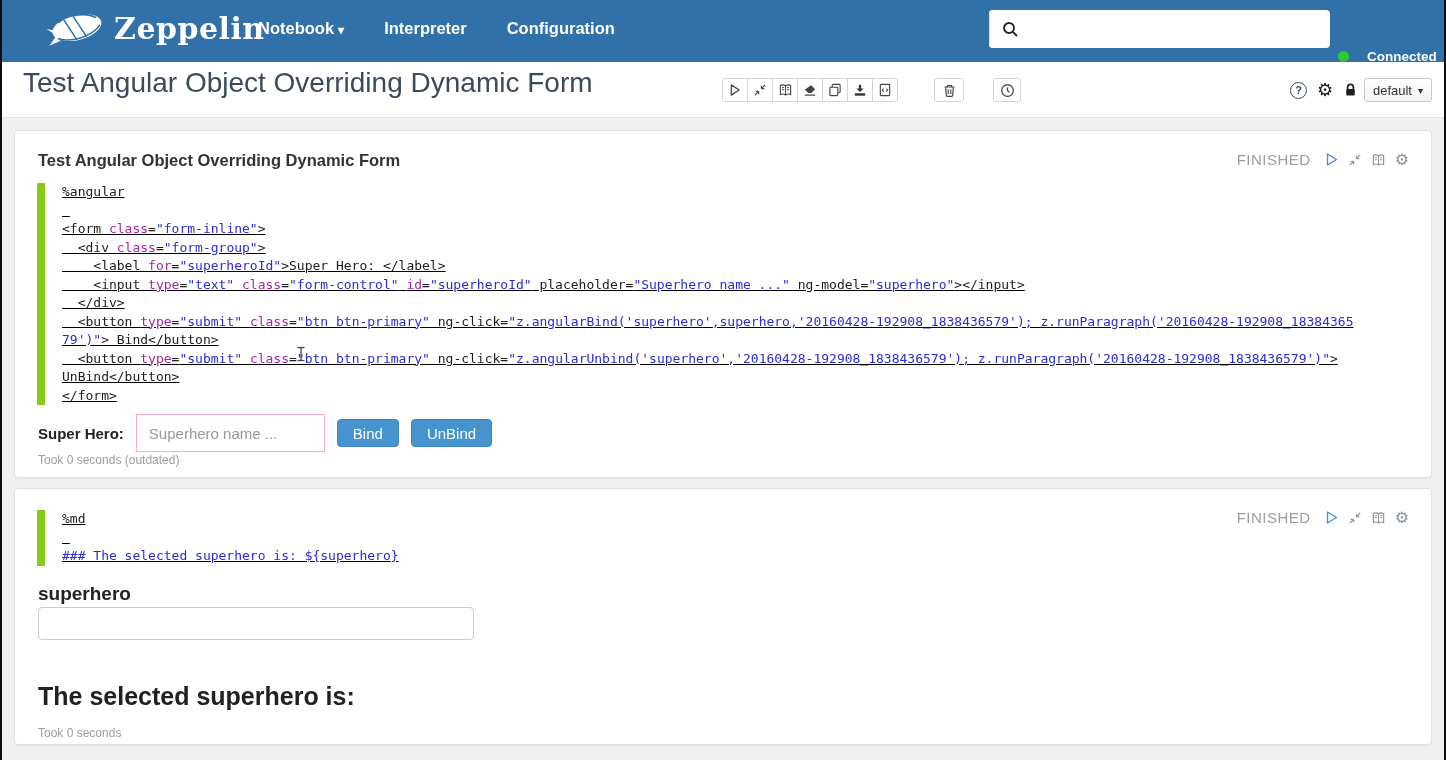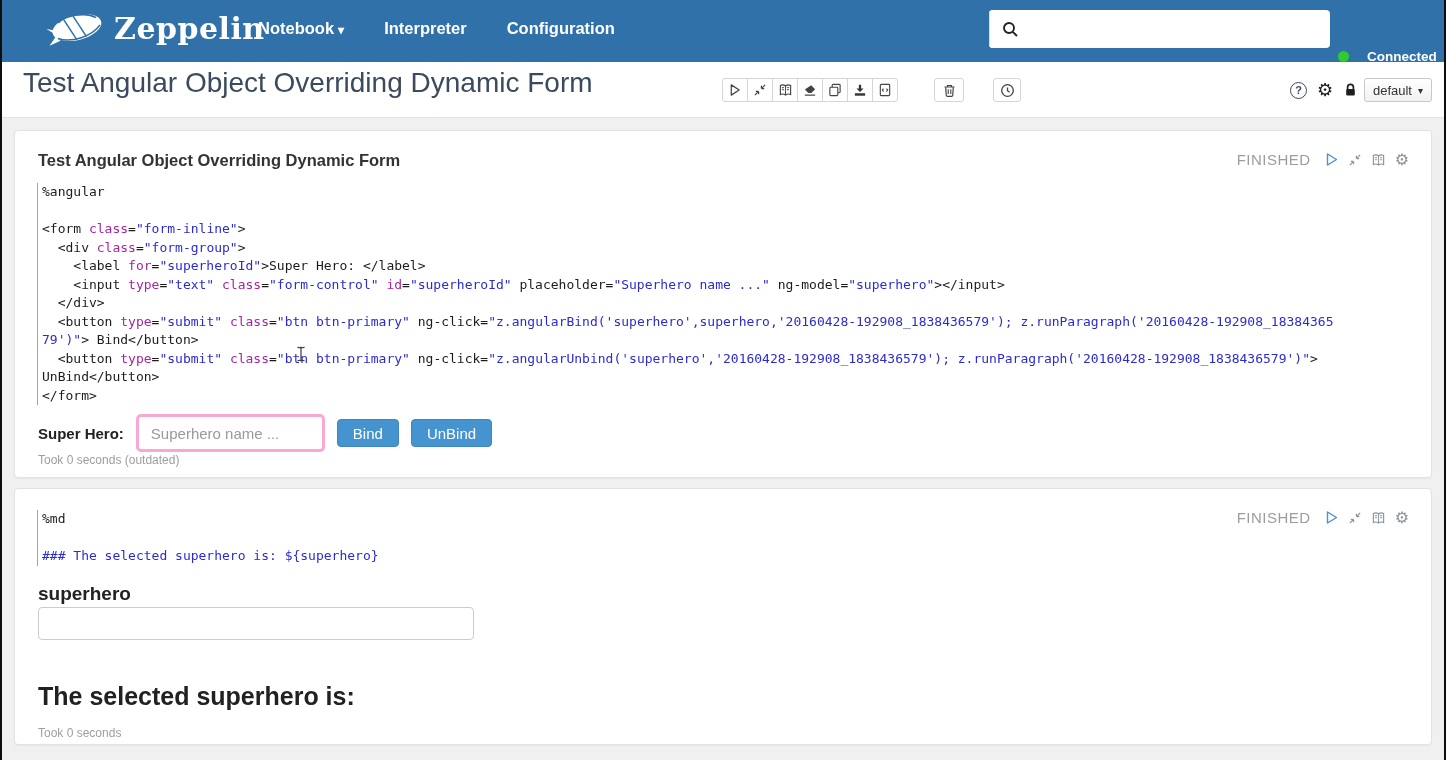--- a/index.html
+++ b/index.html
@@ -41,29 +41,29 @@
   
   .card { position:absolute; left:14px; width:1418px; background:#fff; border:1px solid #e2e2e2; border-radius:4px; box-shadow:0 1px 1px rgba(0,0,0,0.04); }
   .card1 { top:130px; height:348px; }
   .card2 { top:488px; height:257px; }
   .p-title { position:absolute; left:23px; top:20px; font-size:16.5px; font-weight:700; color:#333; }
   .p-status { position:absolute; right:22px; top:20px; display:flex; align-items:center; gap:9px; }
   .status-text { color:#9d9d9d; font-size:15px; letter-spacing:0.5px; margin-right:4px; }
   .st-icon { cursor:pointer; display:flex; align-items:center; }
   .cog-glyph { font-size:16px; color:#8a939b; line-height:1; }
 
-  .editor { position:absolute; left:22px; right:22px; border-left:1px solid #84cc16; padding-left:4px; }
+  .editor { position:absolute; left:22px; right:22px; border-left:8px solid #84cc16; padding-left:17px;text-decoration:underline; }
   .ed1 { top:52px; }
   .ed2 { top:21px; }
   .code-line { font-family:"DejaVu Sans Mono", monospace; font-size:13px; line-height:18.5px; height:18.5px; white-space:pre; }
   .c0 { color:#1c1c1c; } .c1 { color:#a625a4; } .c2 { color:#2b2bd4; }
 
   .form-row { position:absolute; left:23px; top:283px; display:flex; align-items:center; }
   .form-label { font-size:15px; font-weight:700; color:#222; margin-right:12px; }
-  .hero-input { width:189px; height:38px; border:3px solid #f9a8d4; border-radius:5px; padding:0 12px; font-size:15px; color:#444; font-family:"Liberation Sans", sans-serif; outline:none; }
+  .hero-input { width:189px; height:38px; border:1px solid #f9a8d4; border-radius:0; padding:0 12px; font-size:15px; color:#444; font-family:"Liberation Sans", sans-serif; outline:none; }
   .hero-input::placeholder { color:#999; }
   .btn-primary { height:28px; background:#4593cf; border:1px solid #3f86bd; border-radius:4px; color:#fff; font-size:15px; padding:0 15px; margin-left:12px; cursor:pointer; font-family:"Liberation Sans", sans-serif; }
   .took { position:absolute; left:23px; font-size:12px; color:#9e9e9e; }
   .took1 { top:322px; } .took2 { top:237px; }
 
   .df-label { position:absolute; left:23px; top:94px; font-size:19px; font-weight:700; color:#222; }
   .md-input { position:absolute; left:23px; top:118px; width:436px; height:33px; border:1px solid #ccc; border-radius:4px; padding:0 10px; font-size:14px; outline:none; }
   .md-heading { position:absolute; left:23px; top:193px; font-size:25px; font-weight:700; color:#212121; }
 
   .ibeam { position:absolute; left:296px; top:346px; z-index:20; }

